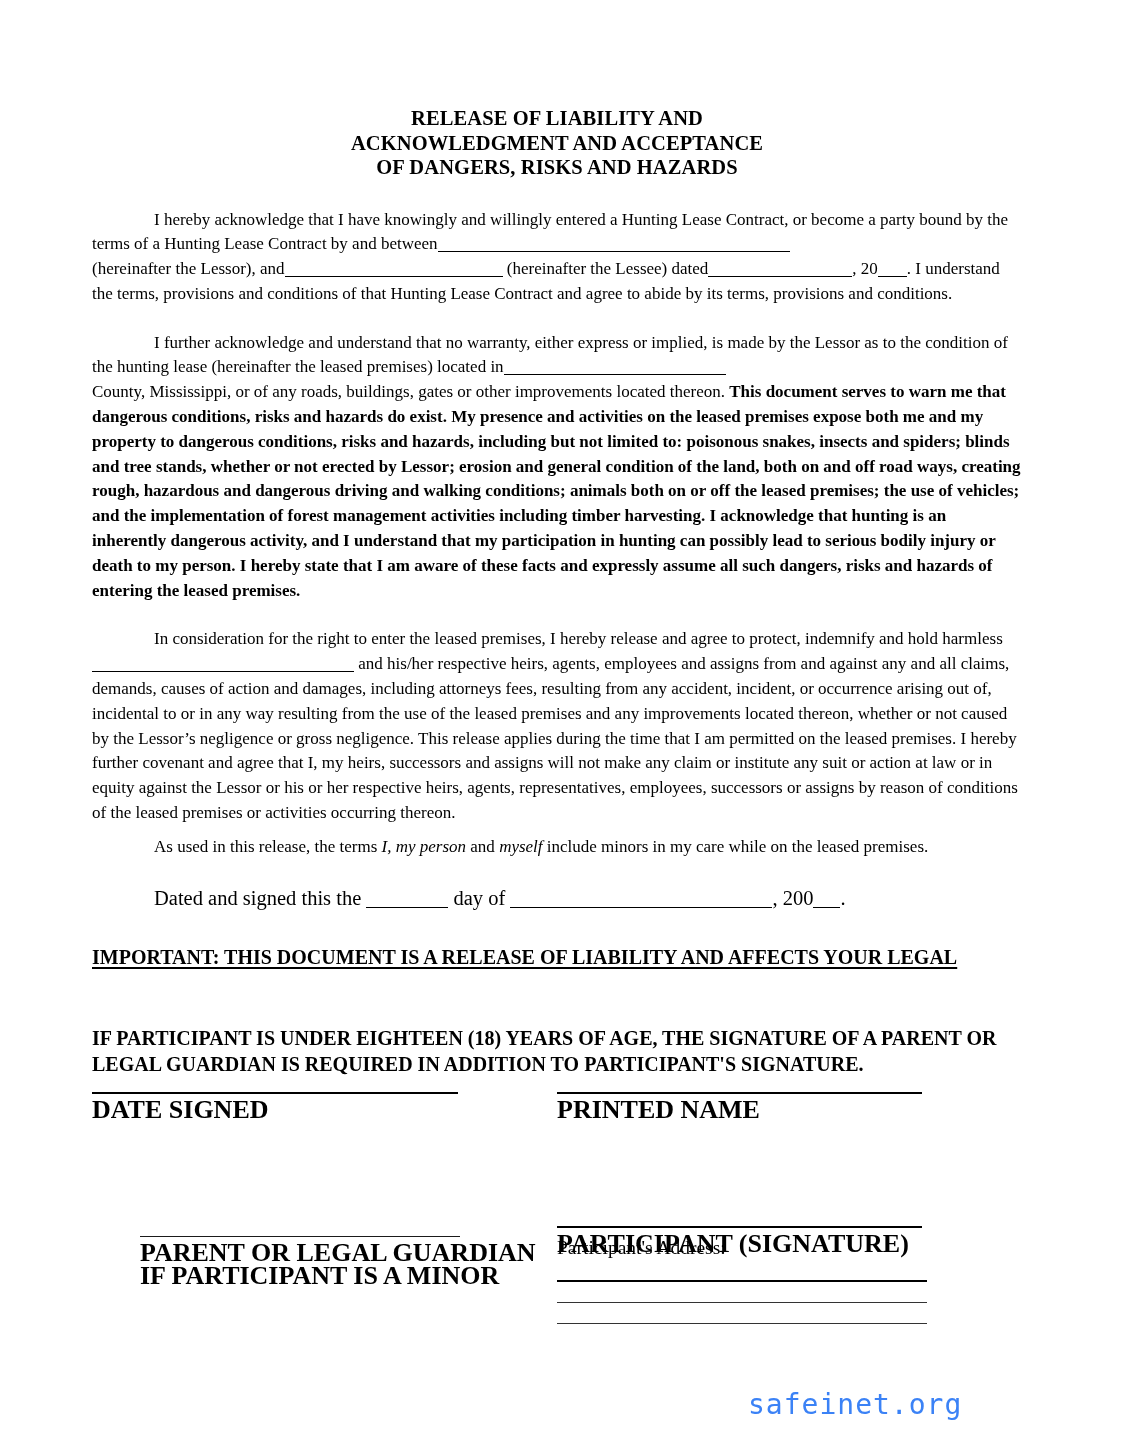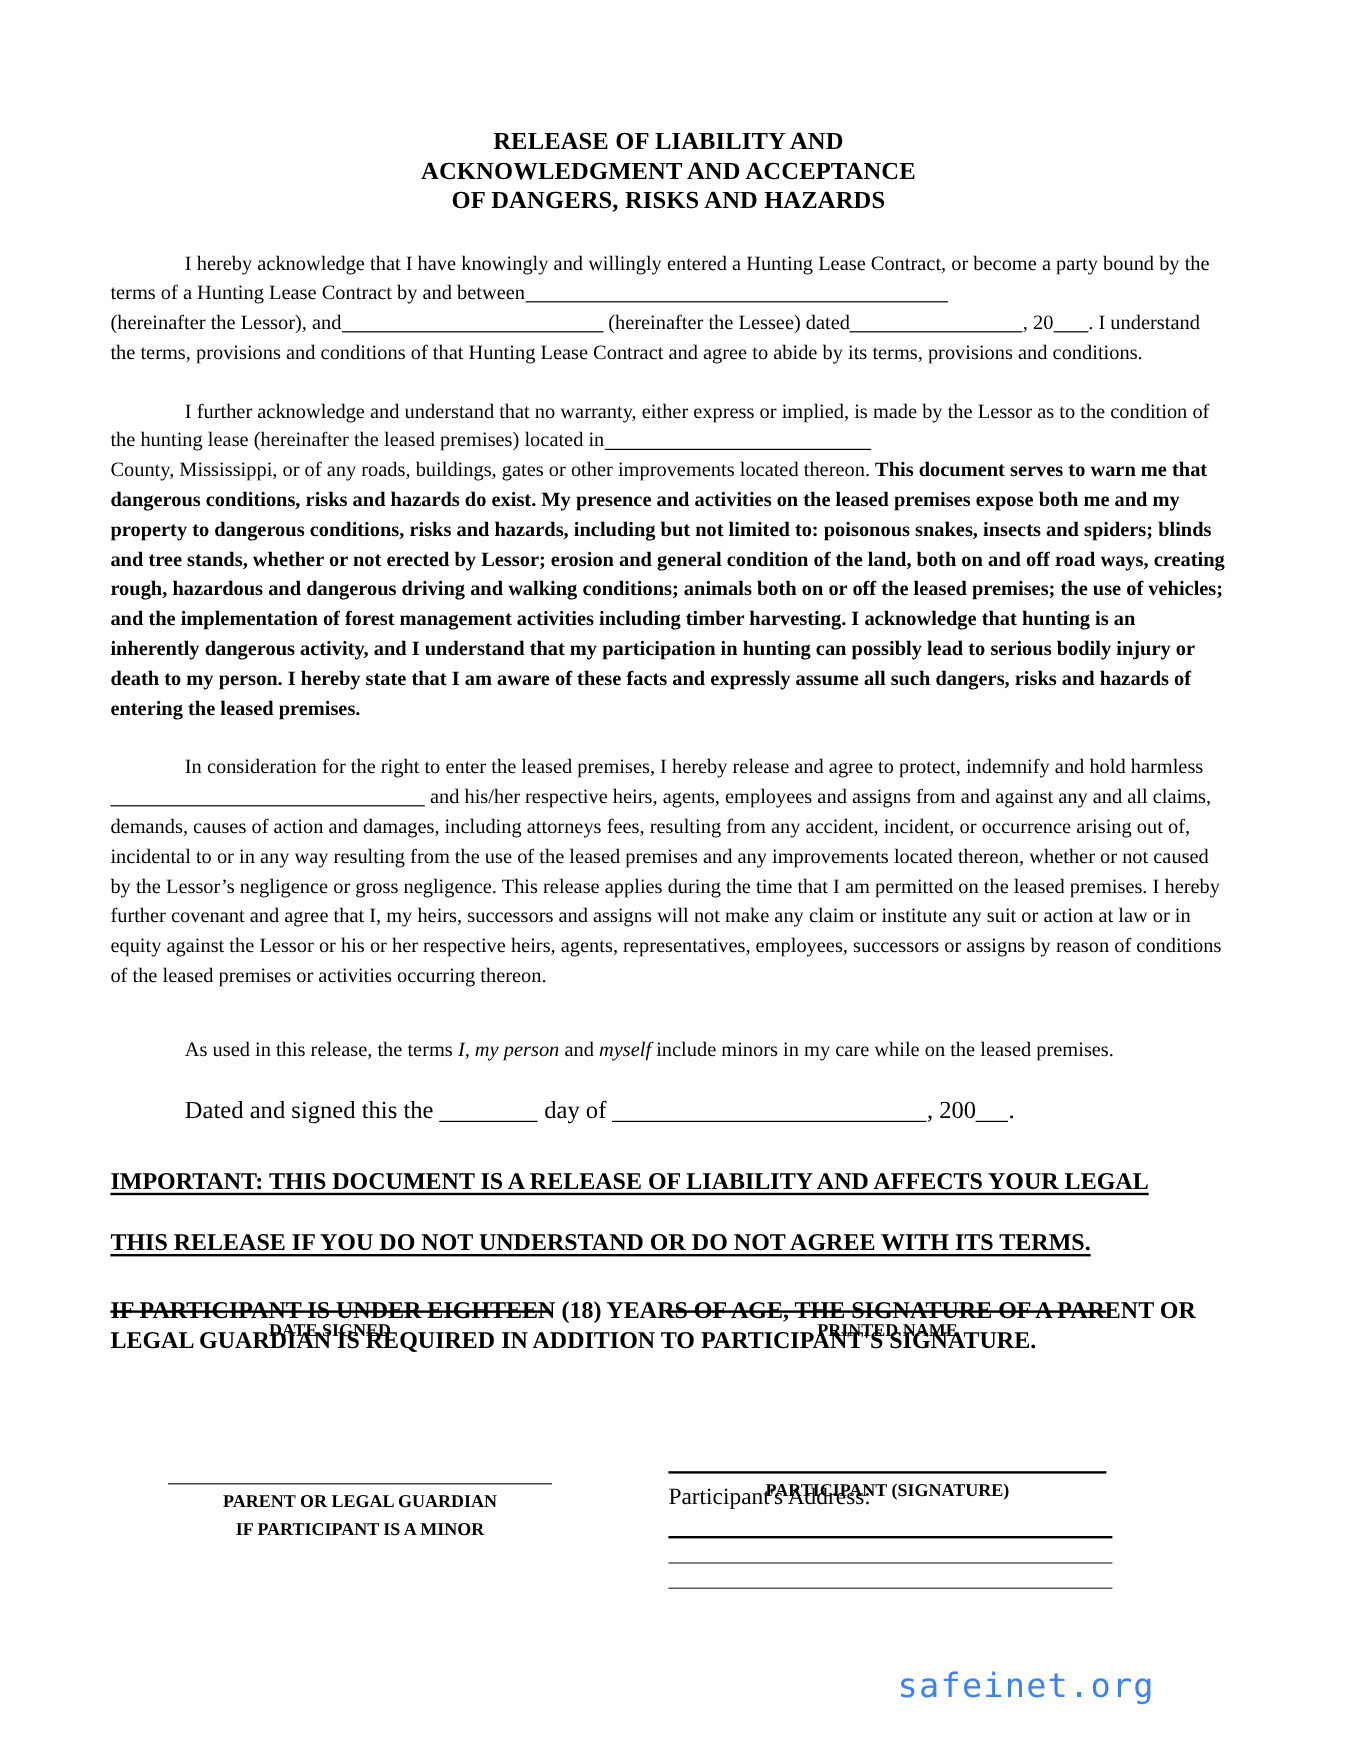--- a/index.html
+++ b/index.html
@@ -115,25 +115,24 @@
   }
   .sig-rule {
     border-top: 2.6px solid #000;
     height: 0;
     font-size: 0;
     line-height: 0;
   }
   .sig-rule.light { border-top-width: 1.4px; border-top-color: #1a1a1a; }
   .sig-label {
     font-weight: bold;
-    font-size: 15px;
+    font-size: 26px;
     line-height: 23px;
     padding-top: 4px;
     white-space: nowrap;
-    text-align: center;
   }
 
   
   .addr {
     position: absolute;
     left: 557px;
     top: 1236px;
     width: 370px;
   }
   .addr-label {
@@ -175,32 +174,31 @@
       <div>ACKNOWLEDGMENT AND ACCEPTANCE</div>
       <div>OF DANGERS, RISKS AND HAZARDS</div>
     </div>
 
     <div class="para indent" style="margin-top:28px;"><span>I hereby acknowledge that I have knowingly and willingly entered a Hunting Lease Contract, or become a party bound by the terms of a Hunting Lease Contract by and between</span><span class="blank b-between"></span><br><span>(hereinafter the Lessor), and</span><span class="blank b-lessee"></span> <span>(hereinafter the Lessee) dated</span><span class="blank b-dated"></span><span>, 20</span><span class="blank b-year"></span><span>.  I understand the terms, provisions and conditions of that Hunting Lease Contract and agree to abide by its terms, provisions and conditions.</span></div>
 
     <div class="para indent" style="margin-top:24px;"><span>I further acknowledge and understand that no warranty, either express or implied, is made by the Lessor as to the condition of the hunting lease (hereinafter the leased premises) located in</span><span class="blank b-county"></span><br><span>County, Mississippi, or of any roads, buildings, gates or other improvements located thereon.</span>&nbsp;<span class="bold">This document serves to warn me that dangerous conditions, risks and hazards do exist.   My presence and activities on the leased premises expose both me and my property to dangerous conditions, risks and hazards, including but not limited to: poisonous snakes, insects and spiders; blinds and tree stands, whether or not erected by Lessor; erosion and general condition of the land, both on and off road ways, creating rough, hazardous and dangerous driving and walking conditions; animals both on or off the leased premises; the use of vehicles; and the implementation of forest management activities including timber harvesting.  I acknowledge that hunting is an inherently dangerous activity, and I understand that my participation in hunting can possibly lead to serious bodily injury or death to my person.  I hereby state that I am aware of these facts and expressly assume all such dangers, risks and hazards of entering the leased premises.</span></div>
 
     <div class="para indent" style="margin-top:24px;"><span>In consideration for the right to enter the leased premises, I hereby release and agree to protect, indemnify and hold harmless</span><span class="blank b-harmless"></span> <span>and his/her respective heirs, agents, employees and assigns from and against any and all claims, demands, causes of action and damages, including attorneys fees, resulting from any accident, incident, or occurrence arising out of, incidental to or in any way resulting from the use of the leased premises and any improvements located thereon, whether or not caused by the Lessor’s negligence or gross negligence.  This release applies during the time that I am permitted on the leased premises.  I hereby further covenant and agree that I, my heirs, successors and assigns will not make any claim or institute any suit or action at law or in equity against the Lessor or his or her respective heirs, agents, representatives, employees, successors or assigns by reason of conditions of the leased premises or activities occurring thereon.</span></div>
 
-    <div class="para indent" style="margin-top:37px;"><span>As used in this release, the terms</span>
+    <div class="para indent" style="margin-top:9px;"><span>As used in this release, the terms</span>
       <span class="ital">I, my person</span>
       <span>and</span>
       <span class="ital">myself</span>
       <span>include minors in my care while on the leased premises.</span></div>
 
     <div class="dated-line"><span>Dated and signed this the</span> <span class="blank b-day"></span> <span>day of</span> <span class="blank b-month"></span><span>, 200</span><span class="blank b-200"></span><span>.</span></div>
 
     <div class="important">
       <span>IMPORTANT: THIS DOCUMENT IS A RELEASE OF LIABILITY AND AFFECTS YOUR LEGAL </span><br>
       <br>
-      <span>THIS RELEASE IF YOU DO NOT UNDERSTAND OR DO NOT AGREE WITH ITS TERMS. </span>
     </div>
 
     <div class="minor-note">
       <span>IF PARTICIPANT IS UNDER EIGHTEEN (18) YEARS OF AGE, THE SIGNATURE OF A PARENT OR</span><br>
       <span>LEGAL GUARDIAN IS REQUIRED IN ADDITION TO PARTICIPANT'S SIGNATURE.</span>
     </div>
 
   </div>
 
   <div class="sig-area">

